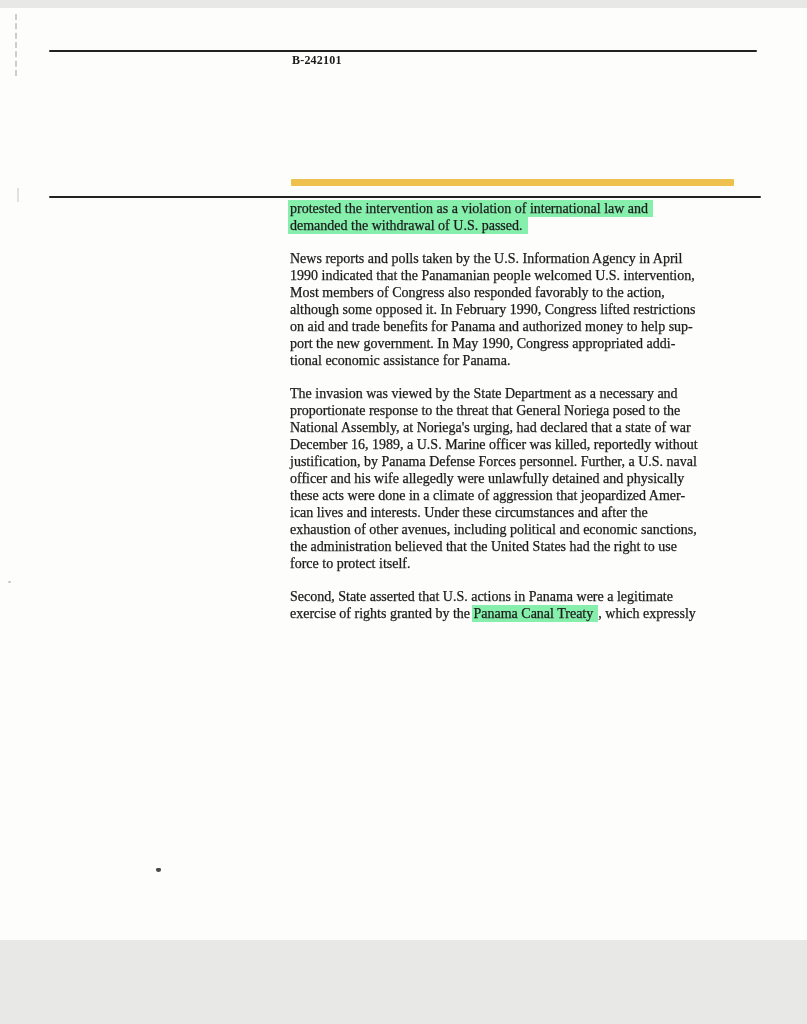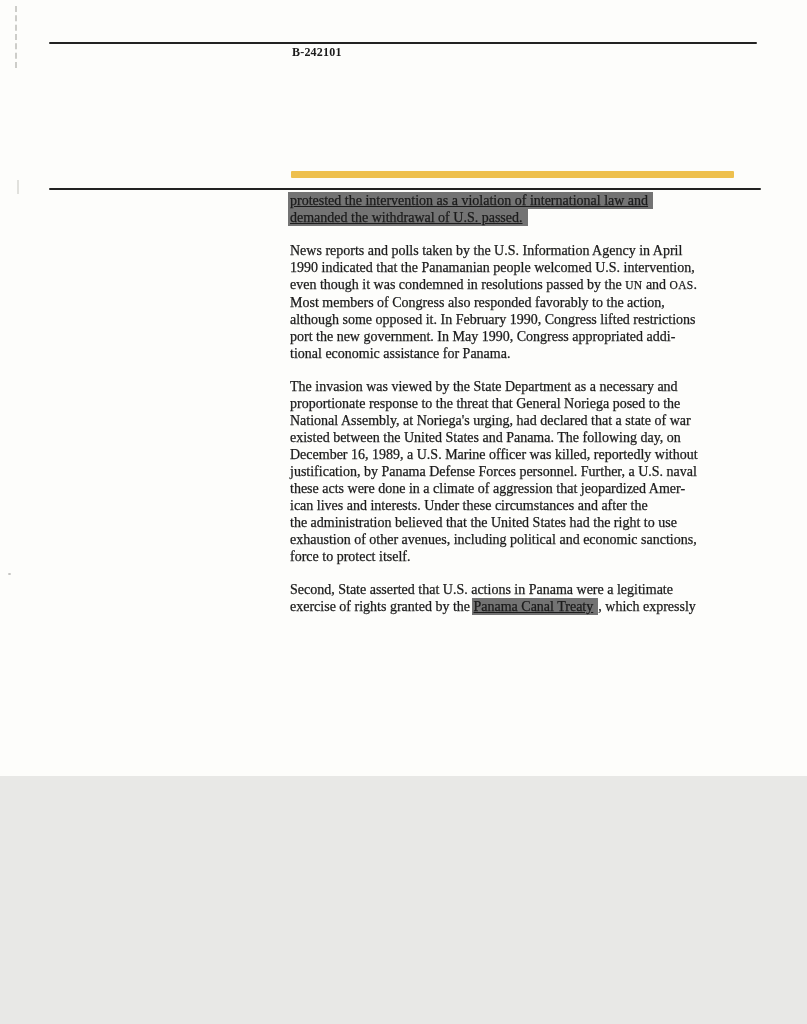--- a/index.html
+++ b/index.html
@@ -1,19 +1,19 @@
 <!DOCTYPE html>
 <html><head>
 <meta charset="utf-8">
 <style>
   html,body{margin:0;padding:0;background:#e8e8e6;}
   .page{
     position:relative;
-    width:807px;height:776px;
-    margin:0 auto;
+    width:807px;height:932px;
+    margin:8px auto;
     background:#fdfdfb;
     overflow:hidden;
     font-family:"Liberation Serif","DejaVu Serif",serif;
     color:#1b1b1b;
   }
   
   .rule{position:absolute;background:#222;}
   .rule-top{left:49px;top:42px;width:708px;height:2px;border-radius:1px;}
   .rule-section{left:49px;top:188px;width:712px;height:2px;border-radius:1px;}
   
@@ -27,21 +27,21 @@
     background:#eec04e;border-radius:1px;
   }
   
   .body-text{
     position:absolute;left:290px;top:192px;width:478px;
     font-size:14px;line-height:17px;
     -webkit-text-stroke:.25px #1b1b1b;
   }
   .para{margin:0 0 16px 0;}
   .line{white-space:nowrap;}
-  .hl{background:#737373;padding:1px 5px 1px 2px;margin-left:-2px;text-decoration:underline;}
+  .hl{background:#86efac;padding:1px 5px 1px 2px;margin-left:-2px;}
   .sc{font-size:11.5px;letter-spacing:.3px;}
   
   .footer-left{
     position:absolute;left:290px;top:957px;
     font-size:13px;font-weight:bold;
   }
   .footer-right{
     position:absolute;left:400px;top:957px;width:360px;
     text-align:right;font-size:14px;font-weight:normal;
   }
@@ -95,37 +95,37 @@
   <div class="rule rule-section"></div>
 
   <div class="body-text">
       <div class="para">
         <div class="line"><span class="hl">protested the intervention as a violation of international law and</span></div>
         <div class="line"><span class="hl">demanded the withdrawal of U.S. passed.</span></div>
       </div>
       <div class="para">
         <div class="line"><span>News reports and polls taken by the U.S. Information Agency in April</span></div>
         <div class="line"><span>1990 indicated that the Panamanian people welcomed U.S. intervention,</span></div>
-        <div class="line"><span>even though it was condemned in resolutions passed by the </span><span class="sc">UN</span><span> and </span><span class="sc">OAS</span><span>.</span></div>
         <div class="line"><span>Most members of Congress also responded favorably to the action,</span></div>
         <div class="line"><span>although some opposed it. In February 1990, Congress lifted restrictions</span></div>
+        <div class="line"><span>on aid and trade benefits for Panama and authorized money to help sup-</span></div>
         <div class="line"><span>port the new government. In May 1990, Congress appropriated addi-</span></div>
         <div class="line"><span>tional economic assistance for Panama.</span></div>
       </div>
       <div class="para">
         <div class="line"><span>The invasion was viewed by the State Department as a necessary and</span></div>
         <div class="line"><span>proportionate response to the threat that General Noriega posed to the</span></div>
         <div class="line"><span>National Assembly, at Noriega's urging, had declared that a state of war</span></div>
-        <div class="line"><span>existed between the United States and Panama. The following day, on</span></div>
         <div class="line"><span>December 16, 1989, a U.S. Marine officer was killed, reportedly without</span></div>
         <div class="line"><span>justification, by Panama Defense Forces personnel. Further, a U.S. naval</span></div>
+        <div class="line"><span>officer and his wife allegedly were unlawfully detained and physically</span></div>
         <div class="line"><span>these acts were done in a climate of aggression that jeopardized Amer-</span></div>
         <div class="line"><span>ican lives and interests. Under these circumstances and after the</span></div>
+        <div class="line"><span>exhaustion of other avenues, including political and economic sanctions,</span></div>
         <div class="line"><span>the administration believed that the United States had the right to use</span></div>
-        <div class="line"><span>exhaustion of other avenues, including political and economic sanctions,</span></div>
         <div class="line"><span>force to protect itself.</span></div>
       </div>
       <div class="para">
         <div class="line"><span>Second, State asserted that U.S. actions in Panama were a legitimate</span></div>
         <div class="line"><span>exercise of rights granted by the </span><span class="hl">Panama Canal Treaty</span><span>, which expressly</span></div>
       </div>
     </div>
 
   <div class="footer-left">Page 3</div>
   <div class="footer-right">GAO/NSIAD-91-174FS Invasion of Panama</div>

